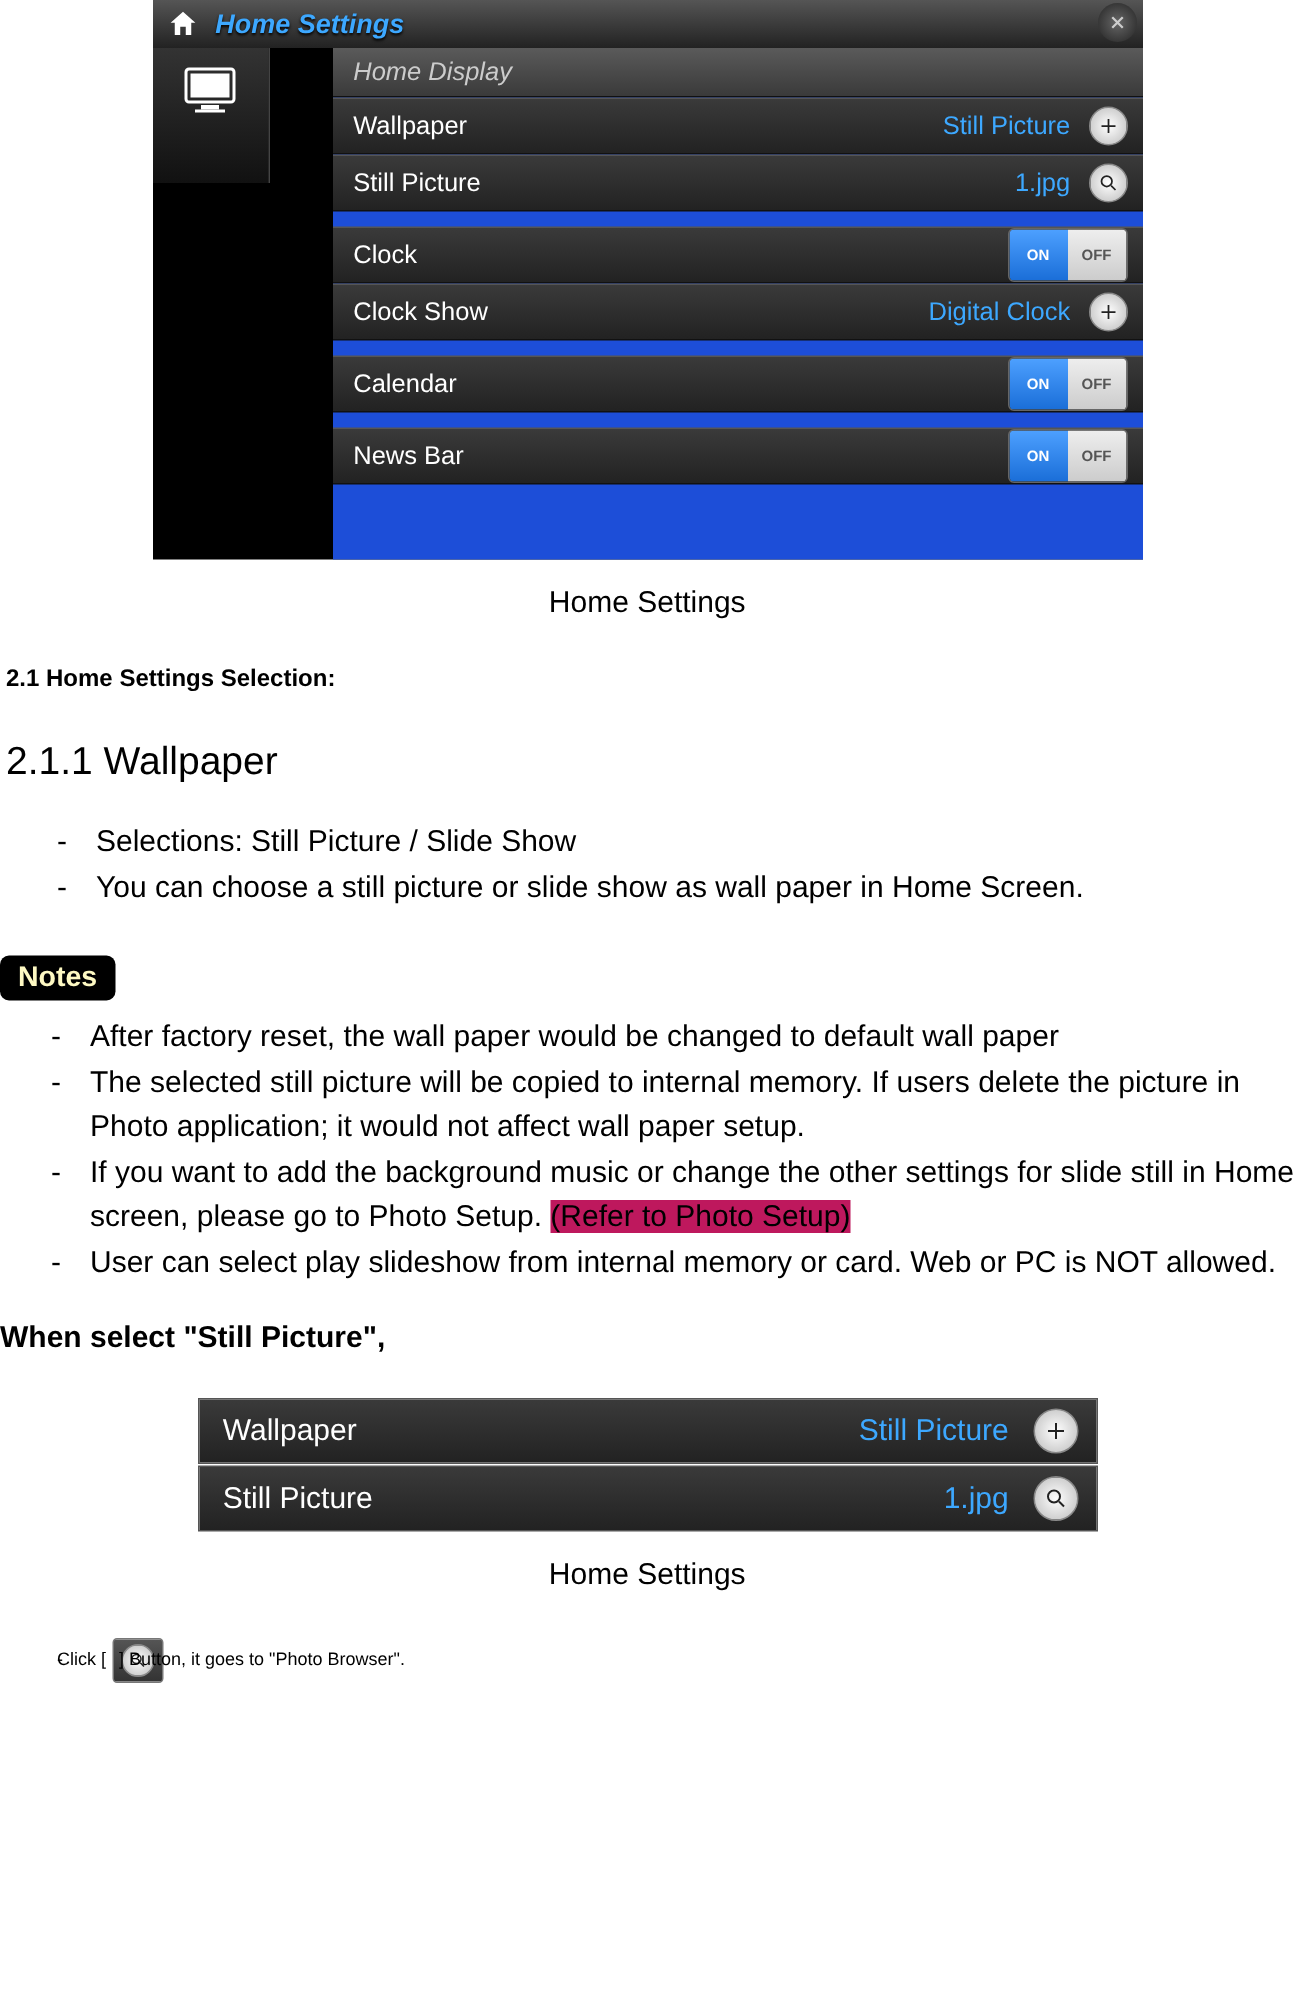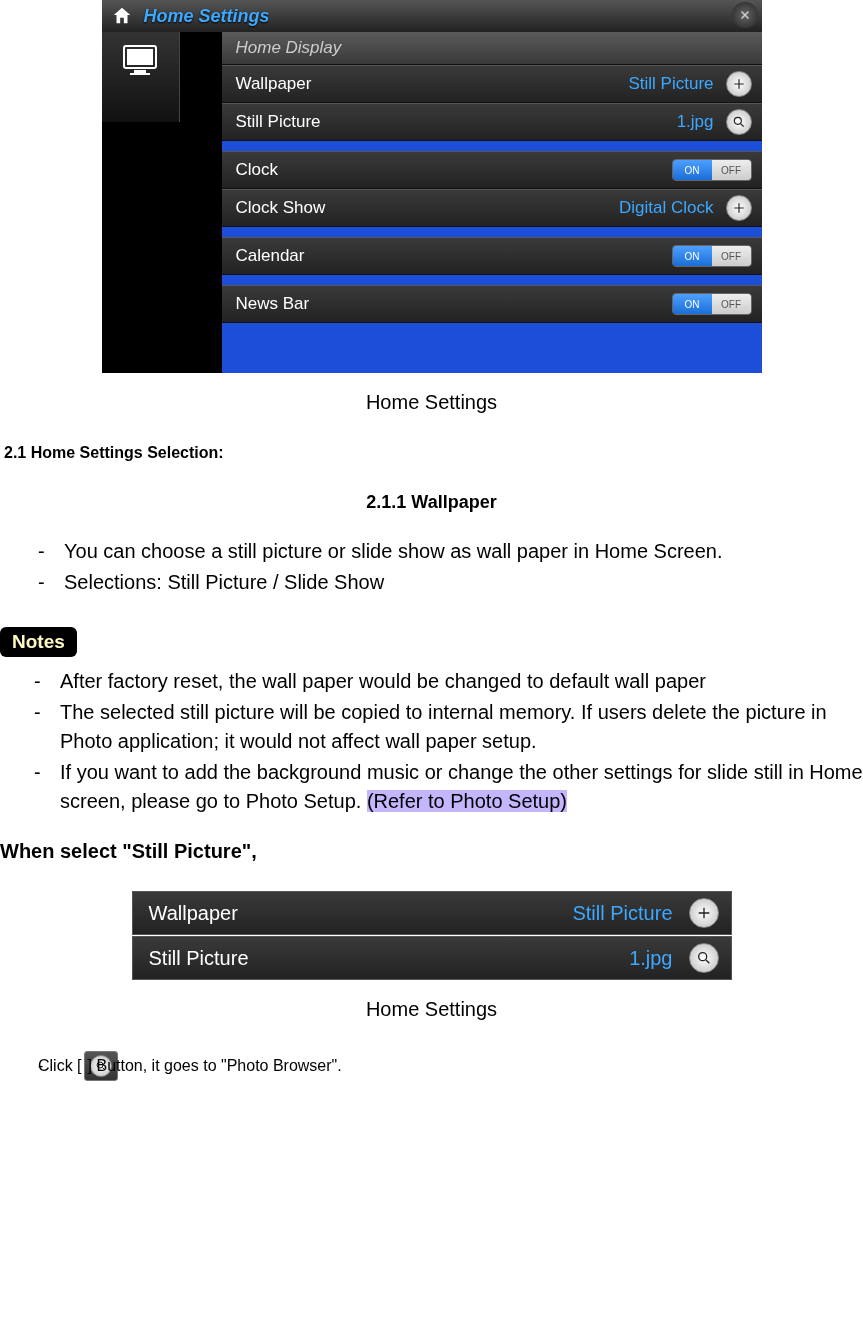--- a/index.html
+++ b/index.html
@@ -24,50 +24,50 @@
     .setting-row.spacer-above { margin-top: 10px; }
     .row-label { color: #fff; font-size: 17px; }
     .row-value { color: #3da8ff; font-size: 17px; margin-right: 6px; }
     .row-right { display: flex; align-items: center; gap: 6px; }
     
     .plus-btn { width: 26px; height: 26px; border-radius: 50%; background: radial-gradient(#fff, #bbb); display: flex; align-items: center; justify-content: center; border: 1px solid #888; }
     .plus-btn svg { width: 14px; height: 14px; }
     .search-btn { width: 26px; height: 26px; border-radius: 50%; background: radial-gradient(#fff, #bbb); display: flex; align-items: center; justify-content: center; border: 1px solid #888; }
     .search-btn svg { width: 14px; height: 14px; }
     
-    .toggle { display: flex; border-radius: 4px; overflow: hidden; border: 1px solid #666; height: 22px; width: 80px; font-size: 10px; font-weight: normal; }
+    .toggle { display: flex; border-radius: 4px; overflow: hidden; border: 1px solid #666; height: 36px; width: 80px; font-size: 10px; font-weight: bold; }
     .toggle-on { flex: 1; background: linear-gradient(#4da0ff, #1a6ed8); color: #fff; display: flex; align-items: center; justify-content: center; }
     .toggle-off { flex: 1; background: linear-gradient(#eee, #ccc); color: #555; display: flex; align-items: center; justify-content: center; }
     
     .caption { text-align: center; font-size: 20px; margin: 18px 0 30px; }
     
     .doc-section { padding: 0 4px; }
     h2.sec21 { font-size: 16px; font-weight: bold; margin: 10px 0 30px; }
-    h3.sec211 { font-size: 18px; font-weight: bold; margin: 10px 0 24px; text-align: center; }
+    h3.sec211 { font-size: 26px; font-weight: normal; margin: 10px 0 24px; }
     
     ul.bullets { list-style: none; padding-left: 34px; margin-bottom: 24px; }
     ul.bullets li { font-size: 20px; line-height: 1.45; text-indent: -26px; padding-left: 26px; margin-bottom: 2px; }
     ul.bullets li::before { content: "-"; display: inline-block; width: 26px; text-indent: 0; }
     
     .notes-badge { display: inline-block; background: #000; color: #fef9c3; font-size: 19px; font-weight: bold; padding: 4px 12px; border-radius: 6px; margin: 6px 0 10px; }
     
-    .yellow-hl { background: #c4b5fd; }
+    .yellow-hl { background: #be185d; }
     
     .bold-line { font-size: 20px; font-weight: bold; margin: 22px 0 28px; }
     
     .screenshot-small { width: 600px; margin: 0 auto; }
     .small-row { background: linear-gradient(#3a3a3a, #222); border: 1px solid #555; display: flex; align-items: center; justify-content: space-between; padding: 8px 12px 8px 16px; height: 44px; margin-bottom: 1px; }
     .small-label { color: #fff; font-size: 20px; }
     .small-value { color: #3da8ff; font-size: 20px; margin-right: 8px; }
     .small-right { display: flex; align-items: center; gap: 8px; }
     .plus-btn.lg, .search-btn.lg { width: 30px; height: 30px; }
     .plus-btn.lg svg, .search-btn.lg svg { width: 16px; height: 16px; }
     
     ul.bullets.outer { padding-left: 6px; }
-    ul.bullets.outer li { text-indent: -32px; padding-left: 32px; font-size: 16px; display: flex; align-items: center; }
+    ul.bullets.outer li { text-indent: -32px; padding-left: 32px; font-size: 12px; display: flex; align-items: center; }
     ul.bullets.outer li::before { content: "-"; width: 32px; }
     .inline-icon { display: inline-flex; vertical-align: middle; width: 34px; height: 30px; background: linear-gradient(#555,#333); border: 1px solid #777; border-radius: 3px; align-items: center; justify-content: center; margin: 0 2px; }
     .inline-icon .search-btn { width: 22px; height: 22px; }
     .inline-icon .search-btn svg { width: 12px; height: 12px; }
   </style>
 </head>
 <body>
 
 
 
@@ -162,31 +162,32 @@
   </div>
 </div>
 
 <div class="caption">Home Settings</div>
 
 <div class="doc-section">
   <h2 class="sec21">2.1 Home Settings Selection:</h2>
   <h3 class="sec211">2.1.1 Wallpaper</h3>
 
   <ul class="bullets">
+    <li>Selections: Still Picture / Slide Show</li>
     <li>You can choose a still picture or slide show as wall paper in Home Screen.</li>
-    <li>Selections: Still Picture / Slide Show</li>
   </ul>
 </div>
 
 <div class="notes-badge">Notes</div>
 
 <ul class="bullets">
   <li>After factory reset, the wall paper would be changed to default wall paper</li>
   <li>The selected still picture will be copied to internal memory. If users delete the picture in Photo application; it would not affect wall paper setup.</li>
   <li><span>If you want to add the background music or change the other settings for slide still in Home screen, please go to Photo Setup. </span><span class="yellow-hl">(Refer to Photo Setup)</span></li>
+  <li>User can select play slideshow from internal memory or card. Web or PC is NOT allowed.</li>
 </ul>
 
 <div class="bold-line">When select "Still Picture",</div>
 
 
 <div class="screenshot-small">
   <div class="small-row">
     <span class="small-label">Wallpaper</span>
     <span class="small-right">
       <span class="small-value">Still Picture</span>

